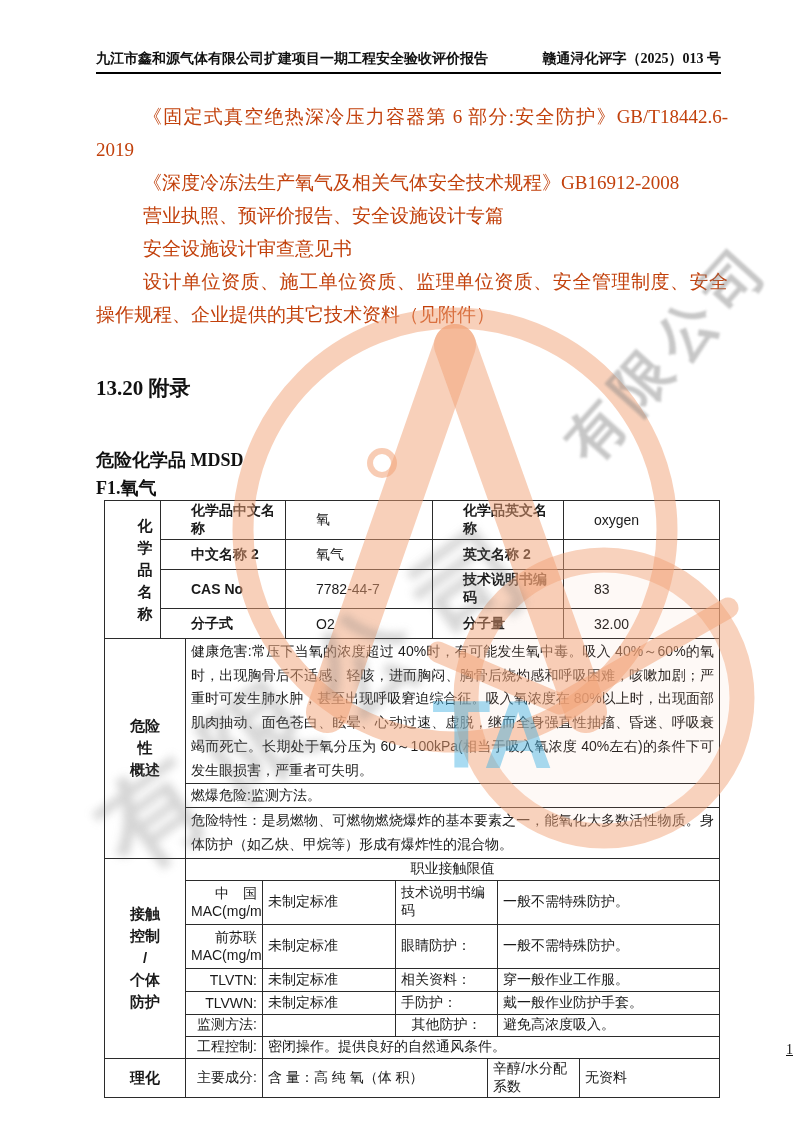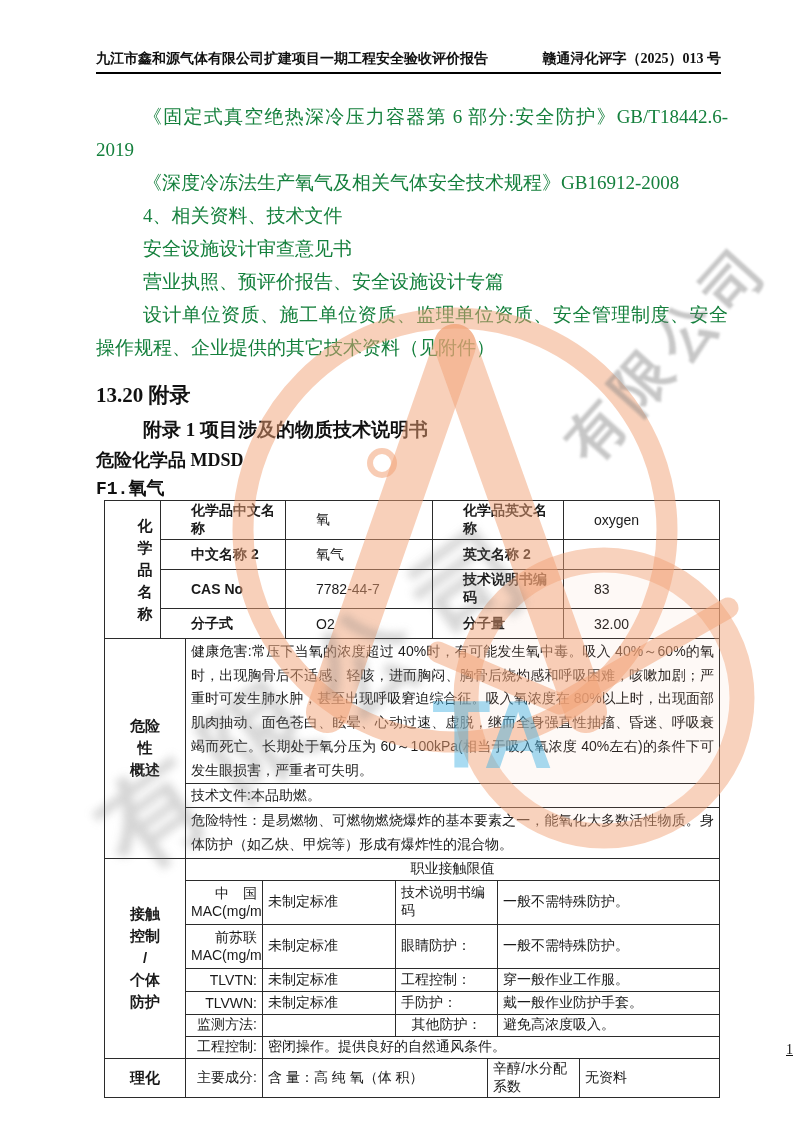--- a/index.html
+++ b/index.html
@@ -12,28 +12,28 @@
   
   .hdr {
     position:absolute; left:96px; width:625px; top:50px; height:24px;
     border-bottom:2px solid #000; font-weight:bold; font-size:14px;
     display:flex; justify-content:space-between; align-items:flex-end;
     padding-bottom:4px; z-index:2;gap:39px;
   }
   
   .bodytxt { position:absolute; left:96px; width:632px; top:100px; z-index:2; }
   .bodytxt p {
-    font-size:19px; line-height:33px; text-align:justify; color:#15803d;
+    font-size:19px; line-height:33px; text-align:justify; color:#c2410c;
   }
   .indent { text-indent:47px; }
   
-  .h-section  { position:absolute; left:96px;  top:374px; font-size:21px; font-weight:bold; z-index:2;margin-top:7px; }
+  .h-section  { position:absolute; left:96px;  top:374px; font-size:21px; font-weight:bold; z-index:2; }
   .h-appendix { position:absolute; left:143px; top:417px; font-size:19px; font-weight:bold; z-index:2; }
   .h-msds     { position:absolute; left:96px;  top:448px; font-size:18px; font-weight:bold; z-index:2; }
-  .h-item     { position:absolute; left:96px;  top:476px; font-size:18px; font-weight:bold; z-index:2;font-family:Liberation Mono, monospace; }
+  .h-item     { position:absolute; left:96px;  top:476px; font-size:18px; font-weight:bold; z-index:2; }
   
   .tblwrap { position:absolute; left:104px; top:500px; width:615px; z-index:2; }
   table { border-collapse:collapse; table-layout:fixed; width:615px;
           font-family:"Liberation Sans","DejaVu Sans",sans-serif; font-size:14px; color:#1a1a1a; }
   table + table { margin-top:-1px; }
   td { border:1px solid #2b2b2b; padding:1px 5px; vertical-align:middle; overflow:hidden; }
   td.seclabel { font-weight:bold; text-align:center; font-size:15px; line-height:22px;
                 white-space:pre-line; font-family:"Liberation Sans",sans-serif;margin-top:33px; }
   td.key  { font-weight:bold; }
   td.pre  { white-space:pre-line; }
@@ -62,28 +62,26 @@
 <div class="page">
 
   <div class="hdr">
     <span>九江市鑫和源气体有限公司扩建项目一期工程安全验收评价报告</span>
     <span>赣通浔化评字（2025）013 号</span>
   </div>
 
   <div class="bodytxt">
     <p class="indent">《固定式真空绝热深冷压力容器第 6 部分:安全防护》GB/T18442.6-2019</p>
     <p class="indent">《深度冷冻法生产氧气及相关气体安全技术规程》GB16912-2008</p>
-    <p class="indent">4、相关资料、技术文件</p>
+    <p class="indent">营业执照、预评价报告、安全设施设计专篇</p>
     <p class="indent">安全设施设计审查意见书</p>
-    <p class="indent">营业执照、预评价报告、安全设施设计专篇</p>
     <p class="indent">设计单位资质、施工单位资质、监理单位资质、安全管理制度、安全操作规程、企业提供的其它技术资料（见附件）</p>
   </div>
 
   <div class="h-section">13.20 附录</div>
-  <div class="h-appendix">附录 1  项目涉及的物质技术说明书</div>
   <div class="h-msds">危险化学品 MDSD</div>
   <div class="h-item">F1.氧气</div>
 
   <div class="tblwrap">
 
     <table>
       <colgroup>
           <col style="width:56px">
           <col style="width:125px">
           <col style="width:147px">
@@ -127,21 +125,21 @@
           <col style="width:534px">
         </colgroup>
       <tbody>
           <tr>
         <td class="seclabel" rowspan="3">危险
 性
 概述</td>
         <td class="just" style="height:142px">健康危害:常压下当氧的浓度超过 40%时，有可能发生氧中毒。吸入 40%～60%的氧时，出现胸骨后不适感、轻咳，进而胸闷、胸骨后烧灼感和呼吸困难，咳嗽加剧；严重时可发生肺水肿，甚至出现呼吸窘迫综合征。吸入氧浓度在 80%以上时，出现面部肌肉抽动、面色苍白、眩晕、心动过速、虚脱，继而全身强直性抽搐、昏迷、呼吸衰竭而死亡。长期处于氧分压为 60～100kPa(相当于吸入氧浓度 40%左右)的条件下可发生眼损害，严重者可失明。</td>
       </tr>
       <tr>
-        <td style="height:24px">技术文件:本品助燃。</td>
+        <td style="height:24px">燃爆危险:监测方法。</td>
       </tr>
       <tr>
         <td class="just" style="height:50px">危险特性：是易燃物、可燃物燃烧爆炸的基本要素之一，能氧化大多数活性物质。身体防护（如乙炔、甲烷等）形成有爆炸性的混合物。</td>
       </tr>
     </tbody>
       </table>
 
     <table>
       <colgroup>
           <col style="width:81px">
@@ -169,21 +167,21 @@
       <tr>
         <td class="pre r" style="height:44px">前苏联
 MAC(mg/m³):</td>
         <td>未制定标准</td>
         <td>眼睛防护：</td>
         <td>一般不需特殊防护。</td>
       </tr>
       <tr>
         <td class="r" style="height:23px">TLVTN:</td>
         <td>未制定标准</td>
-        <td>工程控制：</td>
+        <td>相关资料：</td>
         <td>穿一般作业工作服。</td>
       </tr>
       <tr>
         <td class="r" style="height:23px">TLVWN:</td>
         <td>未制定标准</td>
         <td>手防护：</td>
         <td>戴一般作业防护手套。</td>
       </tr>
       <tr>
         <td class="r" style="height:22px">监测方法:</td>

